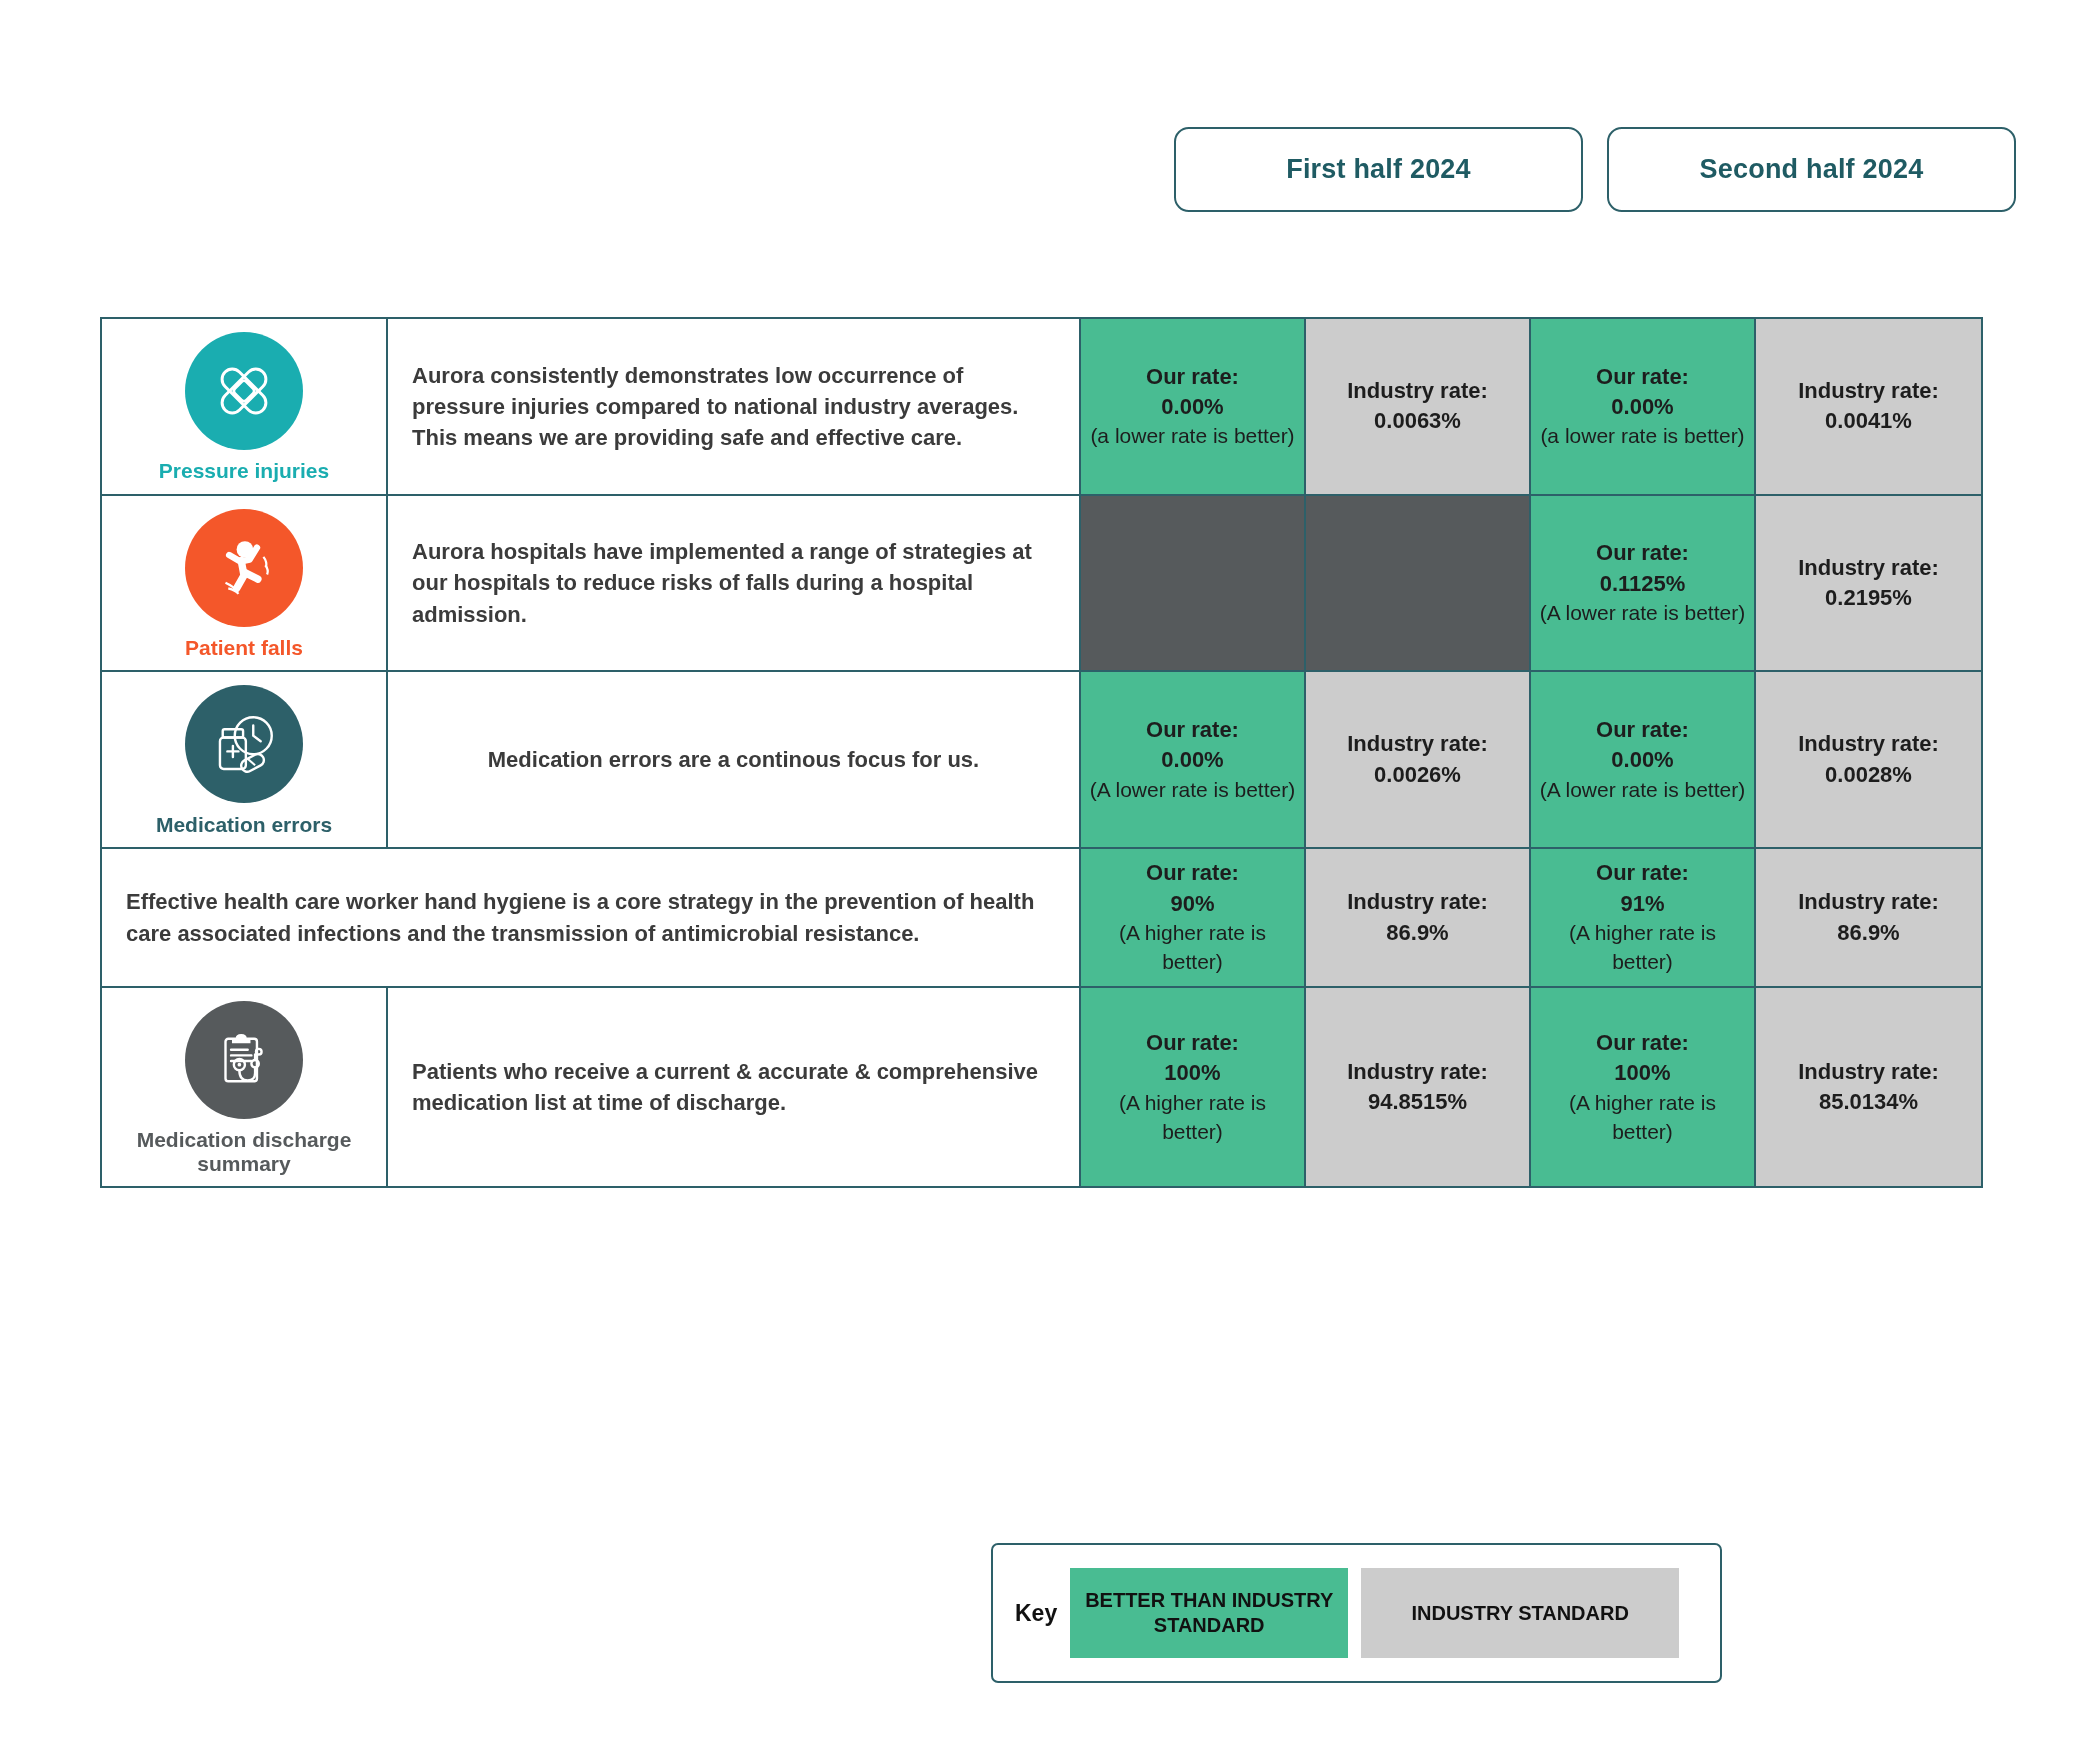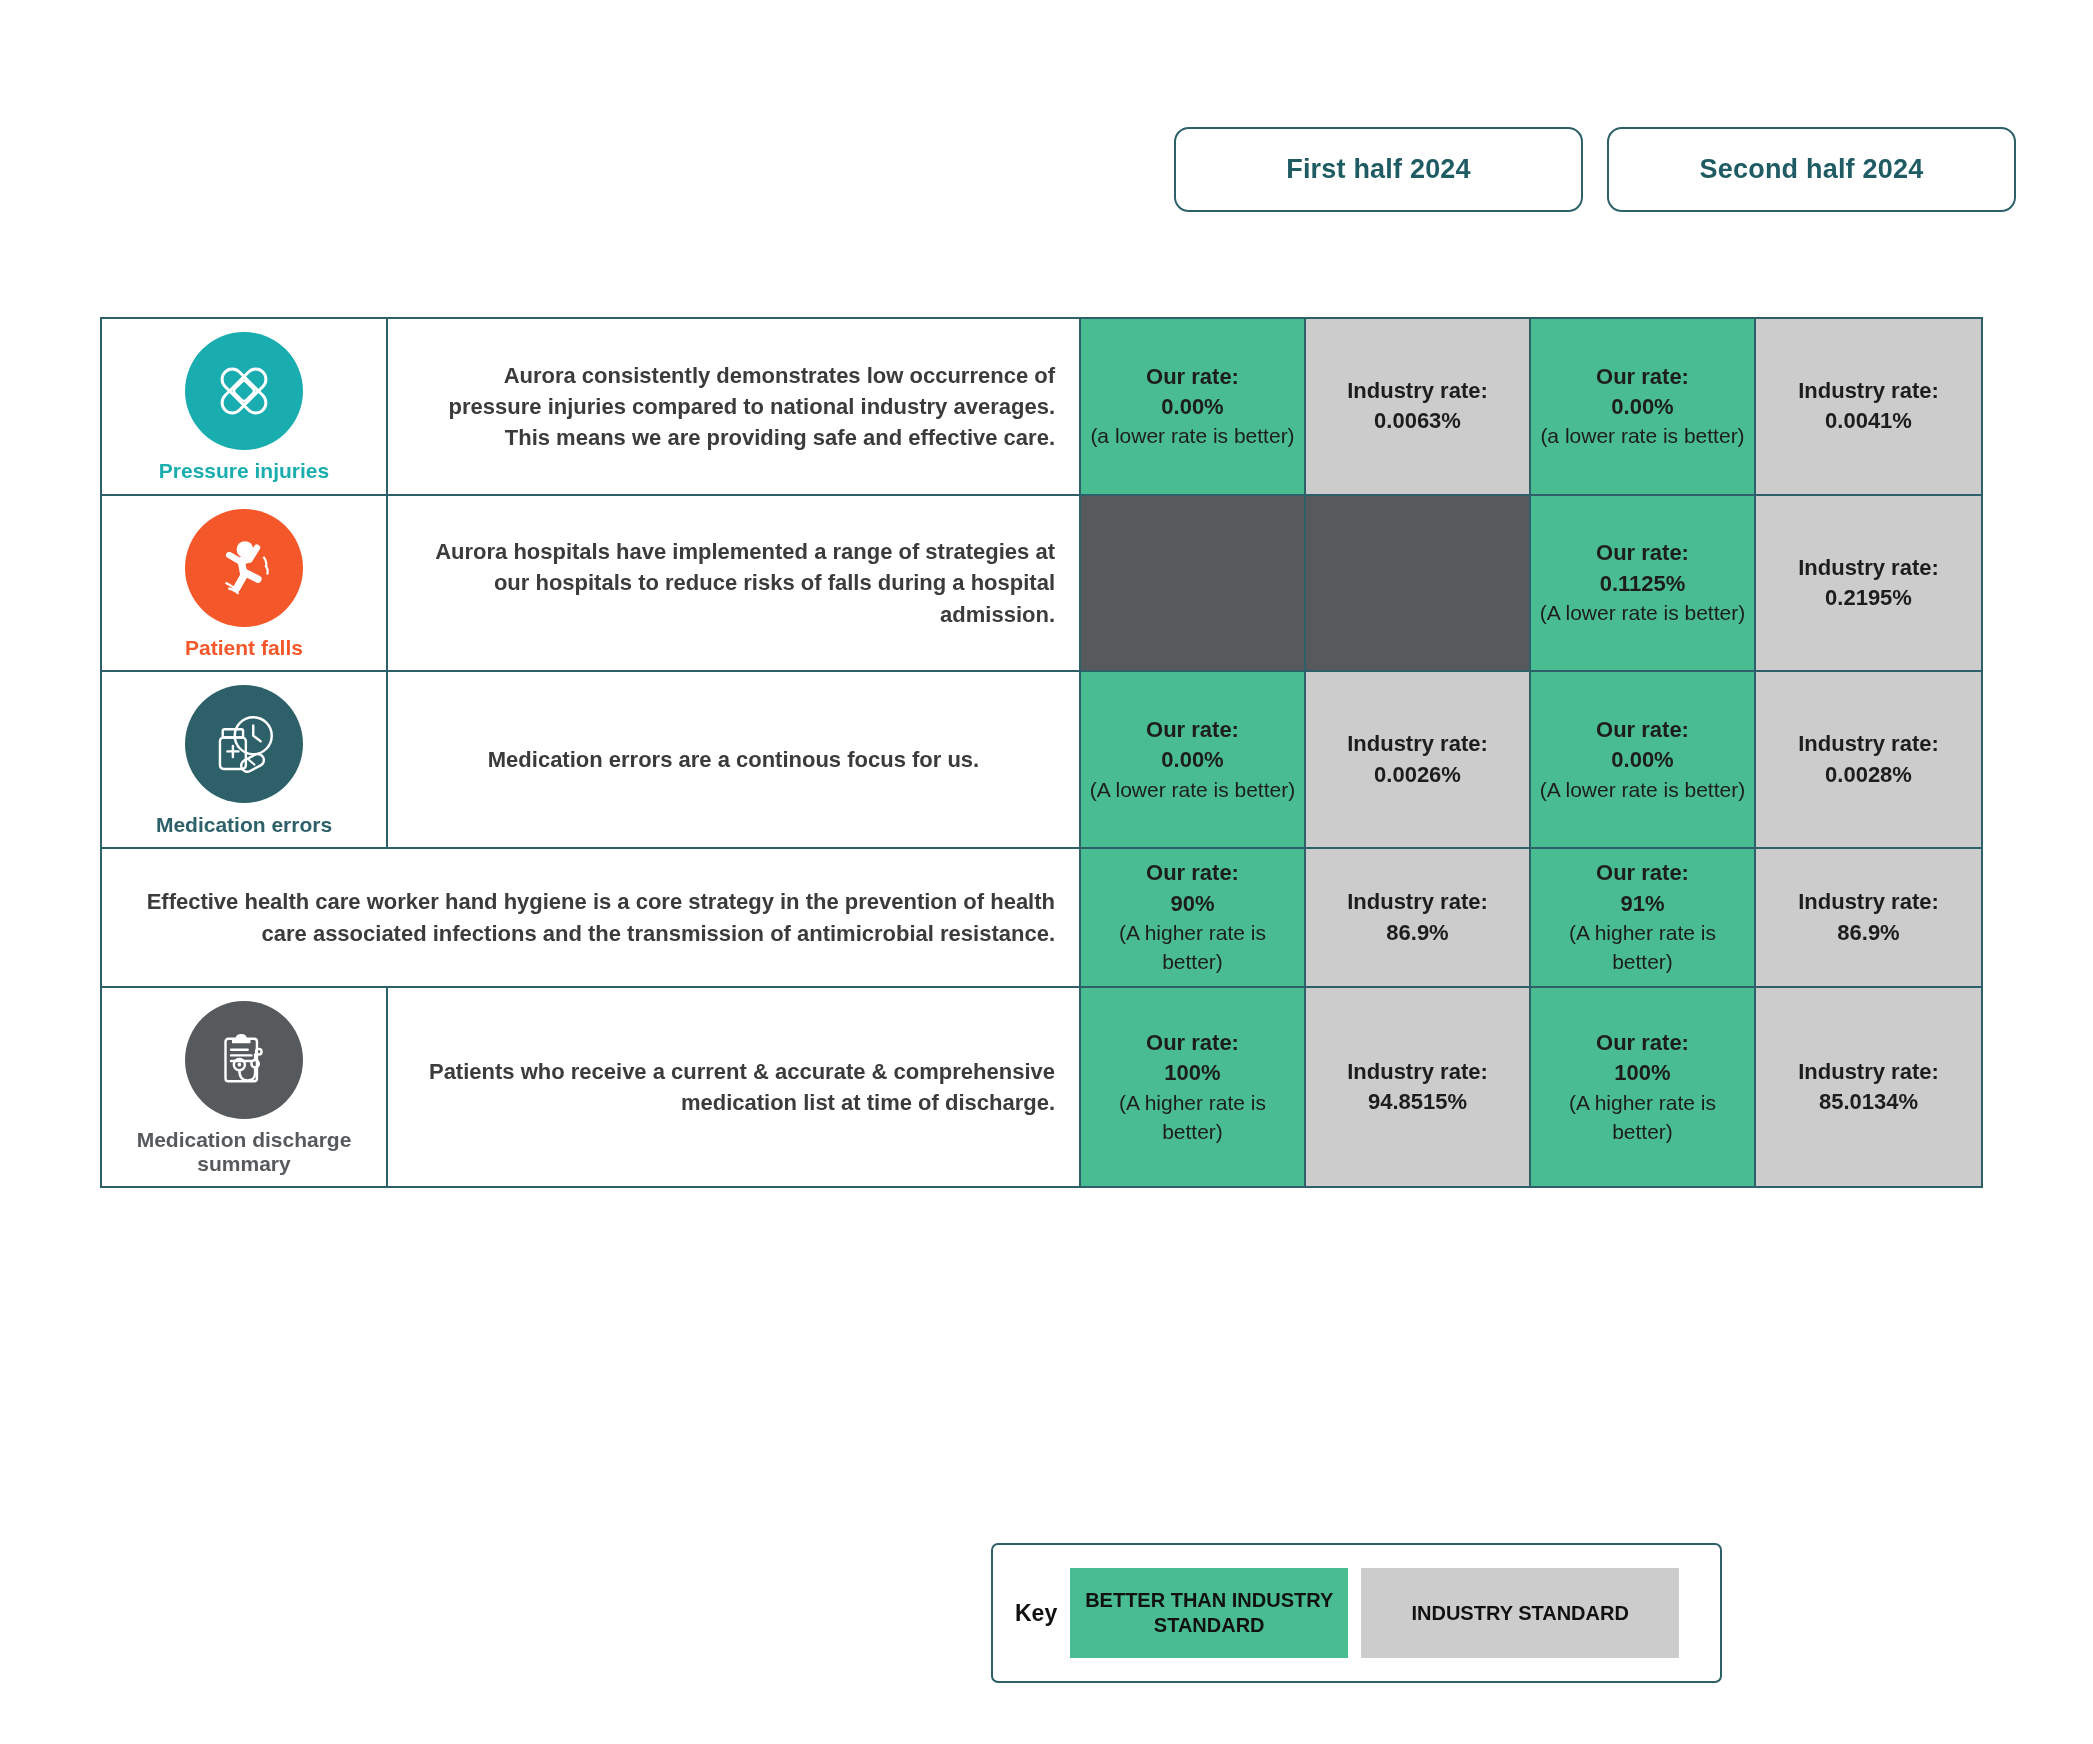--- a/index.html
+++ b/index.html
@@ -77,21 +77,21 @@
     background: #fff;
     display: flex;
     align-items: center;
     justify-content: center;
     padding: 13px 24px;
   }
   .desc-text {
     font-size: 22px;
     font-weight: bold;
     color: #3b3b3b;
-    text-align: right;
+    text-align: left;
     line-height: 1.42;
   }
 
   .cell-val {
     width: 225px;
     display: flex;
     flex-direction: column;
     align-items: center;
     justify-content: center;
     padding: 9.2px 7.4px;

